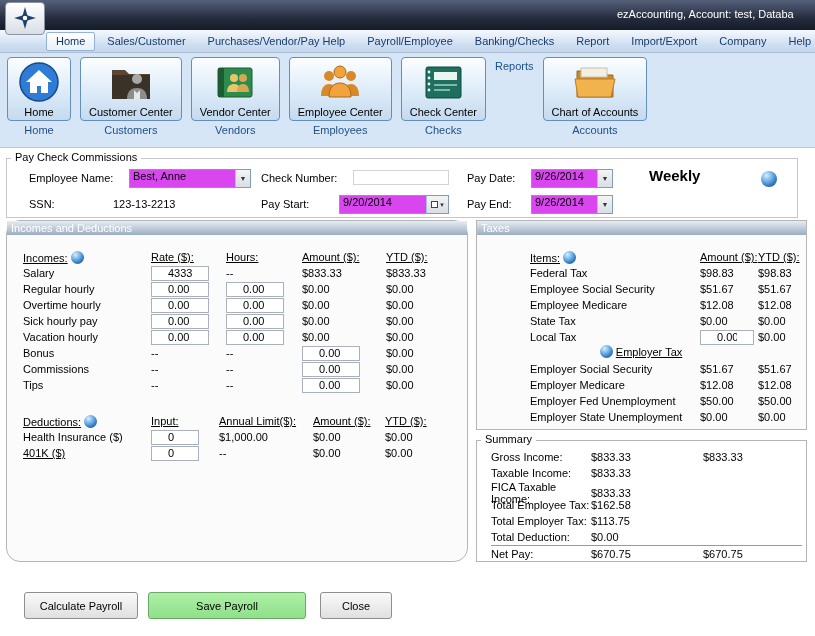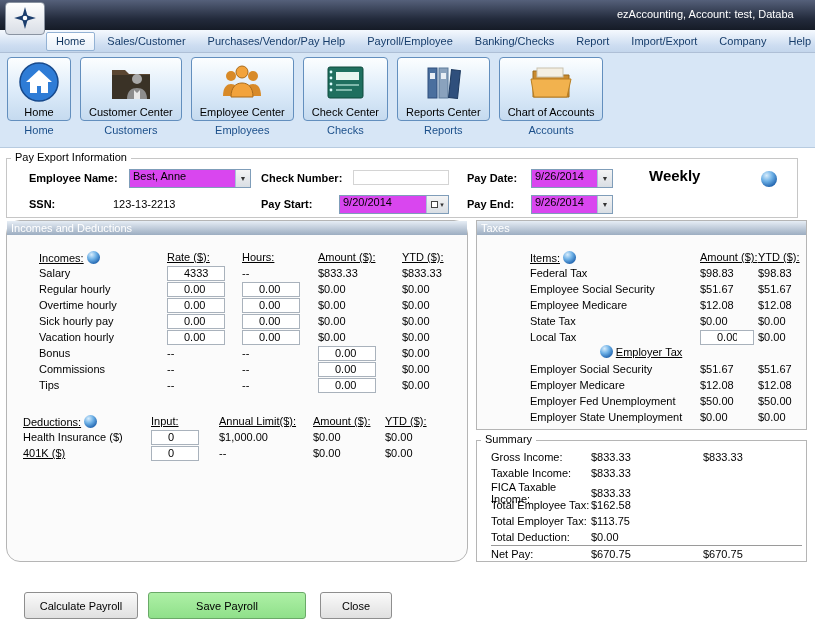--- a/index.html
+++ b/index.html
@@ -55,21 +55,21 @@
   .groupbox { position:absolute; border:1px solid #c6c6c6; background:#fff; }
   .groupbox-title {
     position:absolute; top:-8px; left:4px; background:#fff; padding:0 4px; white-space:nowrap;
   }
   .panel { position:absolute; border:1px solid #b5b5b5; background:#fbfbfb; }
   .panel-strip {
     position:absolute; left:0; top:0; right:0; height:14px; line-height:14px;
     background:linear-gradient(#e6edf5,#9cadc1); color:#fff; padding-left:4px;
   }
   
-  .lbl-b { font-weight:bold; }
+  .lbl-b { font-weight:normal; }
   .u { text-decoration:underline; }
   .globe {
     display:inline-block; width:13px; height:13px; border-radius:50%; vertical-align:-2px;
     background:radial-gradient(circle at 35% 28%, #d8edfc 0%, #6db0e6 38%, #1f62ad 78%, #12498c 100%);
     cursor:pointer;
   }
   .globe.big { width:16px; height:16px; }
   .combo {
     position:absolute; height:19px; background:#d946ef; border:1px solid #7f9db9;
     display:flex; align-items:flex-start; cursor:pointer;
@@ -155,20 +155,36 @@
             <circle cx="29" cy="18" r="5" fill="#a8a8a8"></circle>
             <path d="M19 38 c0-8 4.5-11 10-11 s10 3 10 11 Z" fill="#8d8d8d"></path>
             <path d="M26 29 l3 3 3 -3 v9 h-6 Z" fill="#e8e8e8"></path>
           </svg>
         </span>
         <span class="caption">Customer Center</span>
       </div>
       <div class="tool-label">Customers</div>
     </div>
 
+    <div class="tool">
+      <div class="tool-btn">
+        <span>
+          <svg width="46" height="42" viewBox="0 0 46 42">
+            <rect x="6" y="7" width="34" height="29" rx="2" fill="#2e8b4f" stroke="#1d5c33"></rect>
+            <rect x="6" y="7" width="6" height="29" fill="#1d5c33"></rect>
+            <circle cx="22" cy="17" r="4" fill="#e9c46a"></circle>
+            <circle cx="31" cy="17" r="4" fill="#d4a94f"></circle>
+            <path d="M15 31 c0-6 3.5-8 7-8 s7 2 7 8 Z" fill="#e9c46a"></path>
+            <path d="M25 31 c0-6 3-8 6-8 s6 2 6 8 Z" fill="#d4a94f"></path>
+          </svg>
+        </span>
+        <span class="caption">Vendor Center</span>
+      </div>
+      <div class="tool-label">Vendors</div>
+    </div>
 
     <div class="tool">
       <div class="tool-btn">
         <span>
           <svg width="46" height="42" viewBox="0 0 46 42">
             <circle cx="12" cy="15" r="5" fill="#d88a28"></circle>
             <path d="M4 35 c0-9 4-12 8-12 s8 3 8 12 Z" fill="#d88a28"></path>
             <circle cx="34" cy="15" r="5" fill="#d88a28"></circle>
             <path d="M26 35 c0-9 4-12 8-12 s8 3 8 12 Z" fill="#d88a28"></path>
             <circle cx="23" cy="11" r="6" fill="#f2a33c" stroke="#a96b1c"></circle>
@@ -193,53 +209,41 @@
             <rect x="14" y="23" width="23" height="2" fill="#7fb8ab"></rect>
             <rect x="14" y="28" width="16" height="2" fill="#7fb8ab"></rect>
           </svg>
         </span>
         <span class="caption">Check Center</span>
       </div>
       <div class="tool-label">Checks</div>
     </div>
 
     <div class="tool">
-      <div class="tool-btn">
-        <span>
-          <svg width="46" height="42" viewBox="0 0 46 42">
-            <rect x="8" y="7" width="9" height="30" fill="#4a6f9e" stroke="#2f4f7c"></rect>
-            <rect x="19" y="7" width="9" height="30" fill="#8aa2bd" stroke="#5f7c9c"></rect>
-            <rect x="30" y="9" width="9" height="28" fill="#2f4f7c" stroke="#1e3a5f" transform="rotate(6 34 23)"></rect>
-            <rect x="10" y="12" width="5" height="6" fill="#e8eef5"></rect>
-            <rect x="21" y="12" width="5" height="6" fill="#e8eef5"></rect>
-          </svg>
-        </span>
-        <span class="caption">Reports Center</span>
-      </div>
       <div class="tool-label">Reports</div>
     </div>
 
     <div class="tool">
       <div class="tool-btn">
         <span>
           <svg width="46" height="42" viewBox="0 0 46 42">
             <path d="M5 10 h13 l3 4 h20 v22 H5 Z" fill="#c98a2e" stroke="#9c6a1d"></path>
             <rect x="9" y="7" width="26" height="9" fill="#f4efe2" stroke="#c9c2ae"></rect>
             <path d="M3 18 h40 l-4 18 H6 Z" fill="#f2b24e" stroke="#b97f22"></path>
           </svg>
         </span>
         <span class="caption">Chart of Accounts</span>
       </div>
       <div class="tool-label">Accounts</div>
     </div>
 
   </div>
 
   <div class="groupbox" style="left:6px; top:158px; width:792px; height:60px;">
-    <span class="groupbox-title">Pay Export Information</span>
+    <span class="groupbox-title">Pay Check Commissions</span>
 
     <span class="lbl-b" style="position:absolute; left:22px; top:13px;">Employee Name:</span>
     <div class="combo" style="left:122px; top:10px; width:122px;">
       <span class="val">Best, Anne</span>
       <span class="btn">▼</span>
     </div>
 
     <span class="lbl-b" style="position:absolute; left:254px; top:13px;">Check Number:</span>
     <input class="inp" style="position: absolute; left: 346px; top: 11px; width: 96px; border-color: rgb(212, 212, 212);" value="">
 
@@ -264,21 +268,21 @@
     <span class="lbl-b" style="position:absolute; left:460px; top:39px;">Pay End:</span>
     <div class="combo" style="left:524px; top:36px; width:82px;">
       <span class="val">9/26/2014</span>
       <span class="btn">▼</span>
     </div>
   </div>
 
   <div class="panel" style="left:6px; top:220px; width:462px; height:342px;border-radius:14px;">
     <div class="panel-strip">Incomes and Deductions</div>
 
-    <div style="position:absolute; left:32px; top:28px; right:4px;">
+    <div style="position:absolute; left:16px; top:28px; right:4px;">
       <div class="irow">
         <span><span class="u">Incomes:</span> <span class="globe"></span></span>
         <span class="u">Rate ($):</span>
         <span class="u">Hours:</span>
         <span class="u">Amount ($):</span>
         <span class="u">YTD ($):</span>
       </div>
 
       <div class="irow">
         <span>Salary</span>

